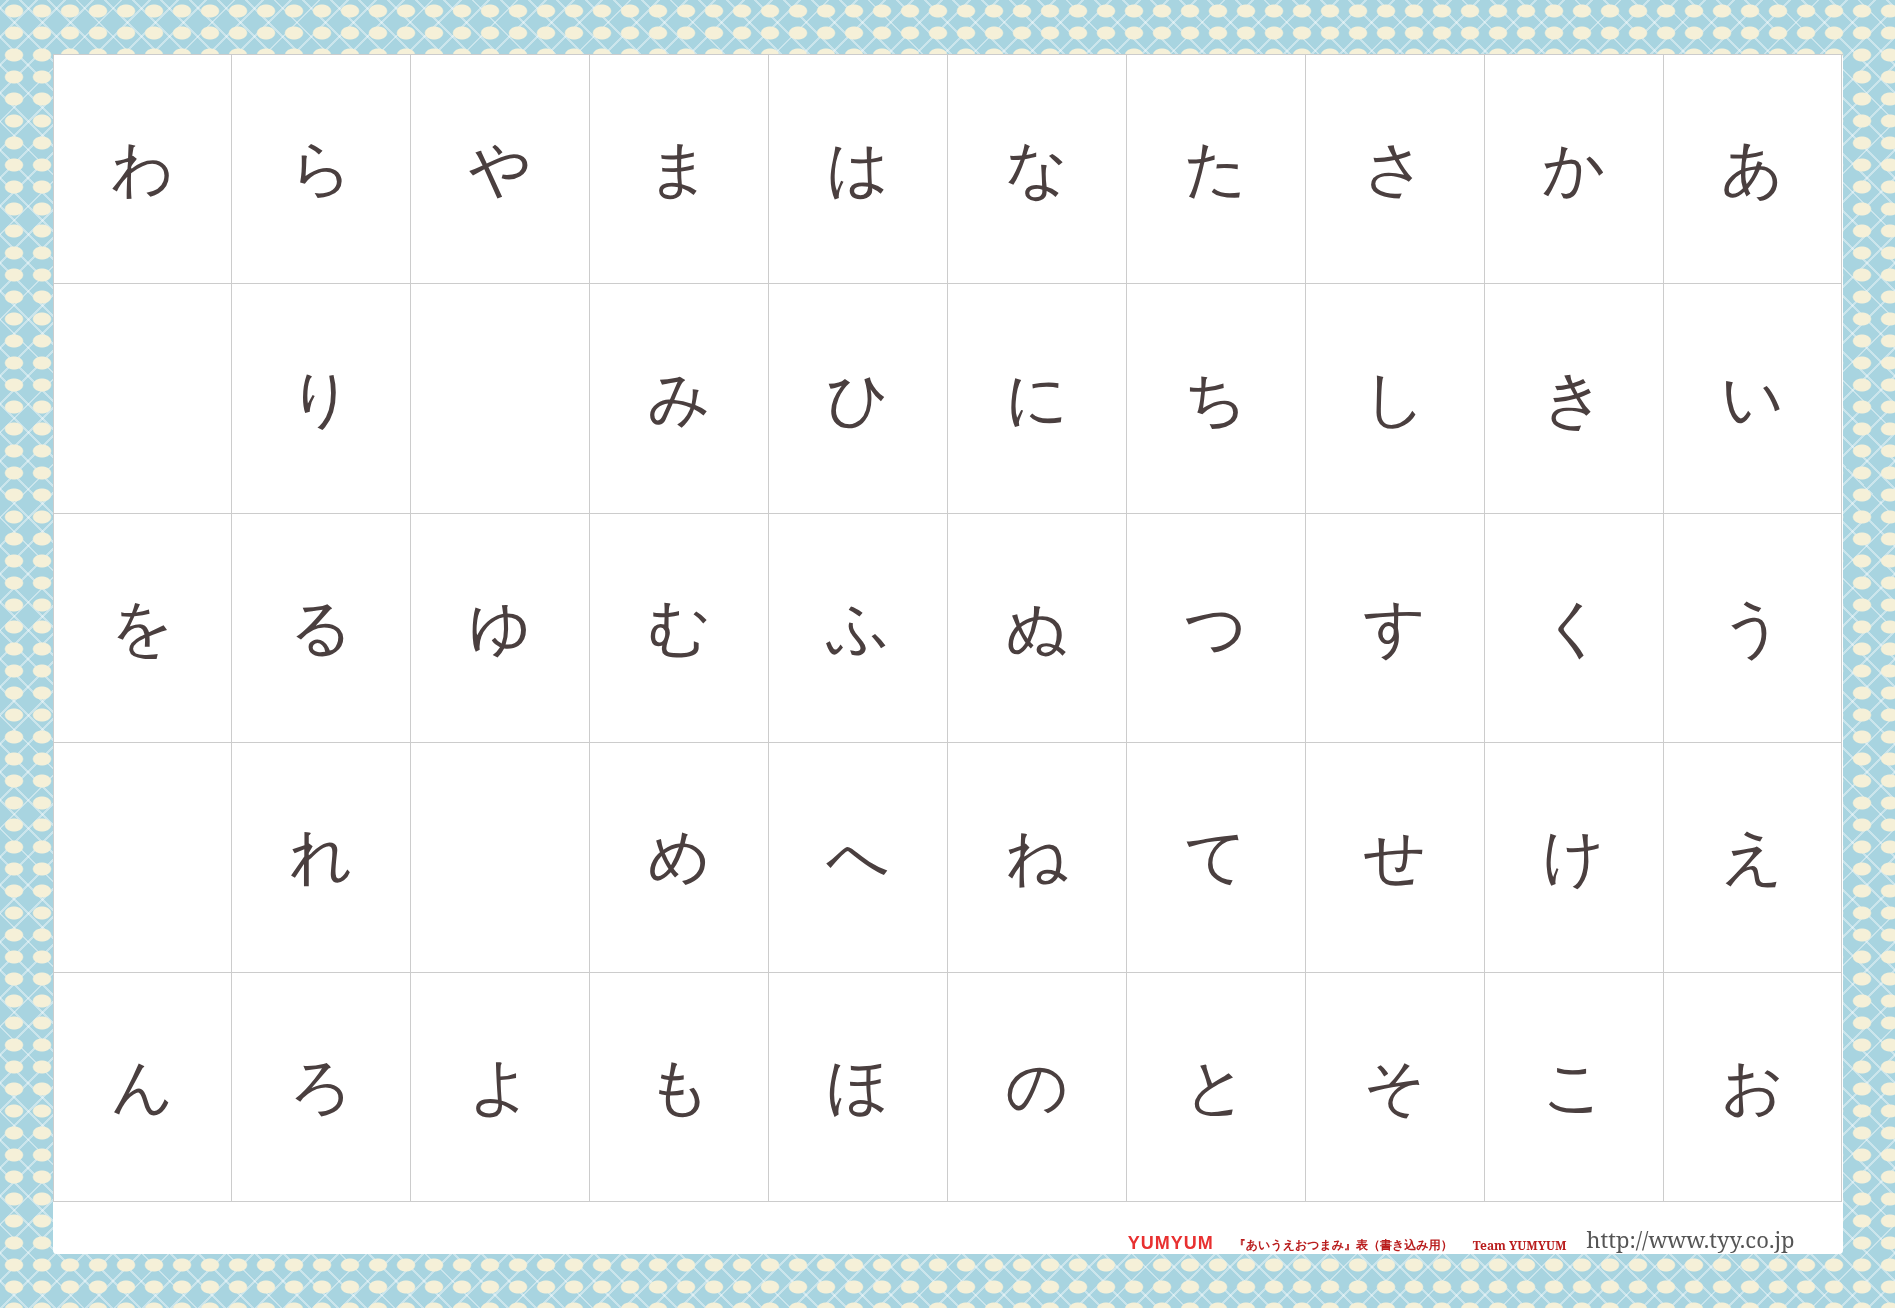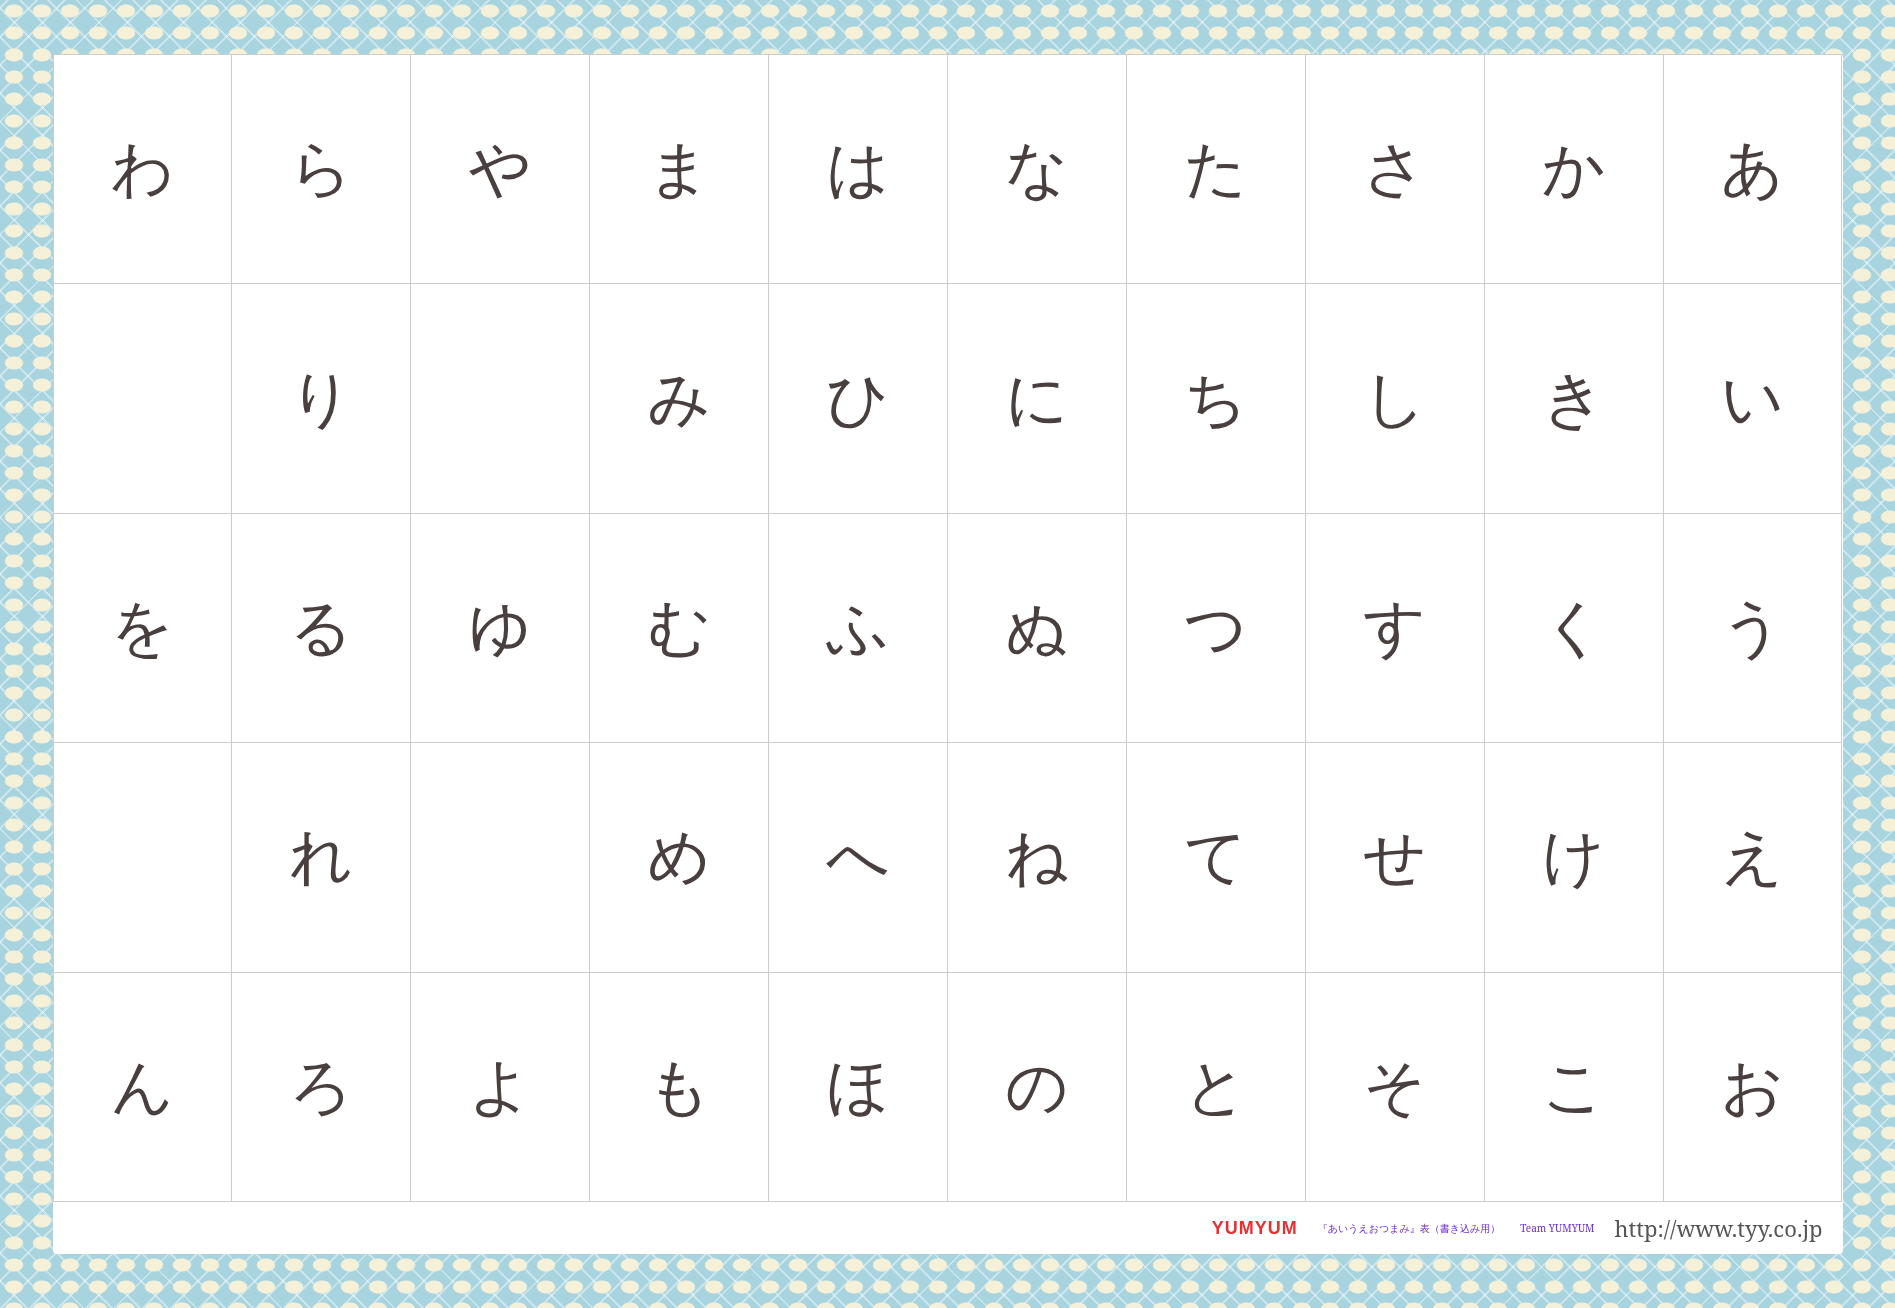--- a/index.html
+++ b/index.html
@@ -81,37 +81,38 @@
     .kana-char {
       font-size: 62px;
       color: #4a3f3f;
       font-family: 'HiraMinProN-W3', 'Hiragino Mincho ProN', 'Yu Mincho', 'MS Mincho', serif;
       font-weight: 300;
     }
 
     .footer {
       height: 52px;
       display: flex;
-      align-items: center;
+      align-items: flex-end;
       justify-content: flex-end;
-      padding-right: 20px;
+      padding-right: 48px;
       gap: 20px;
     }
 
     .footer-brand {
       font-size: 18px;
       color: #e83030;
       font-family: 'Arial Black', sans-serif;
       font-weight: 900;
       letter-spacing: 1px;
     }
 
     .footer-text {
-      font-size: 10px;
-      color: #6d28d9;
+      font-size: 12px;
+      color: #b91c1c;
+      font-weight: bold;
     }
 
     .footer-url {
       font-size: 22px;
       color: #555;
     }
   </style>
 </head>
 <body>
 

